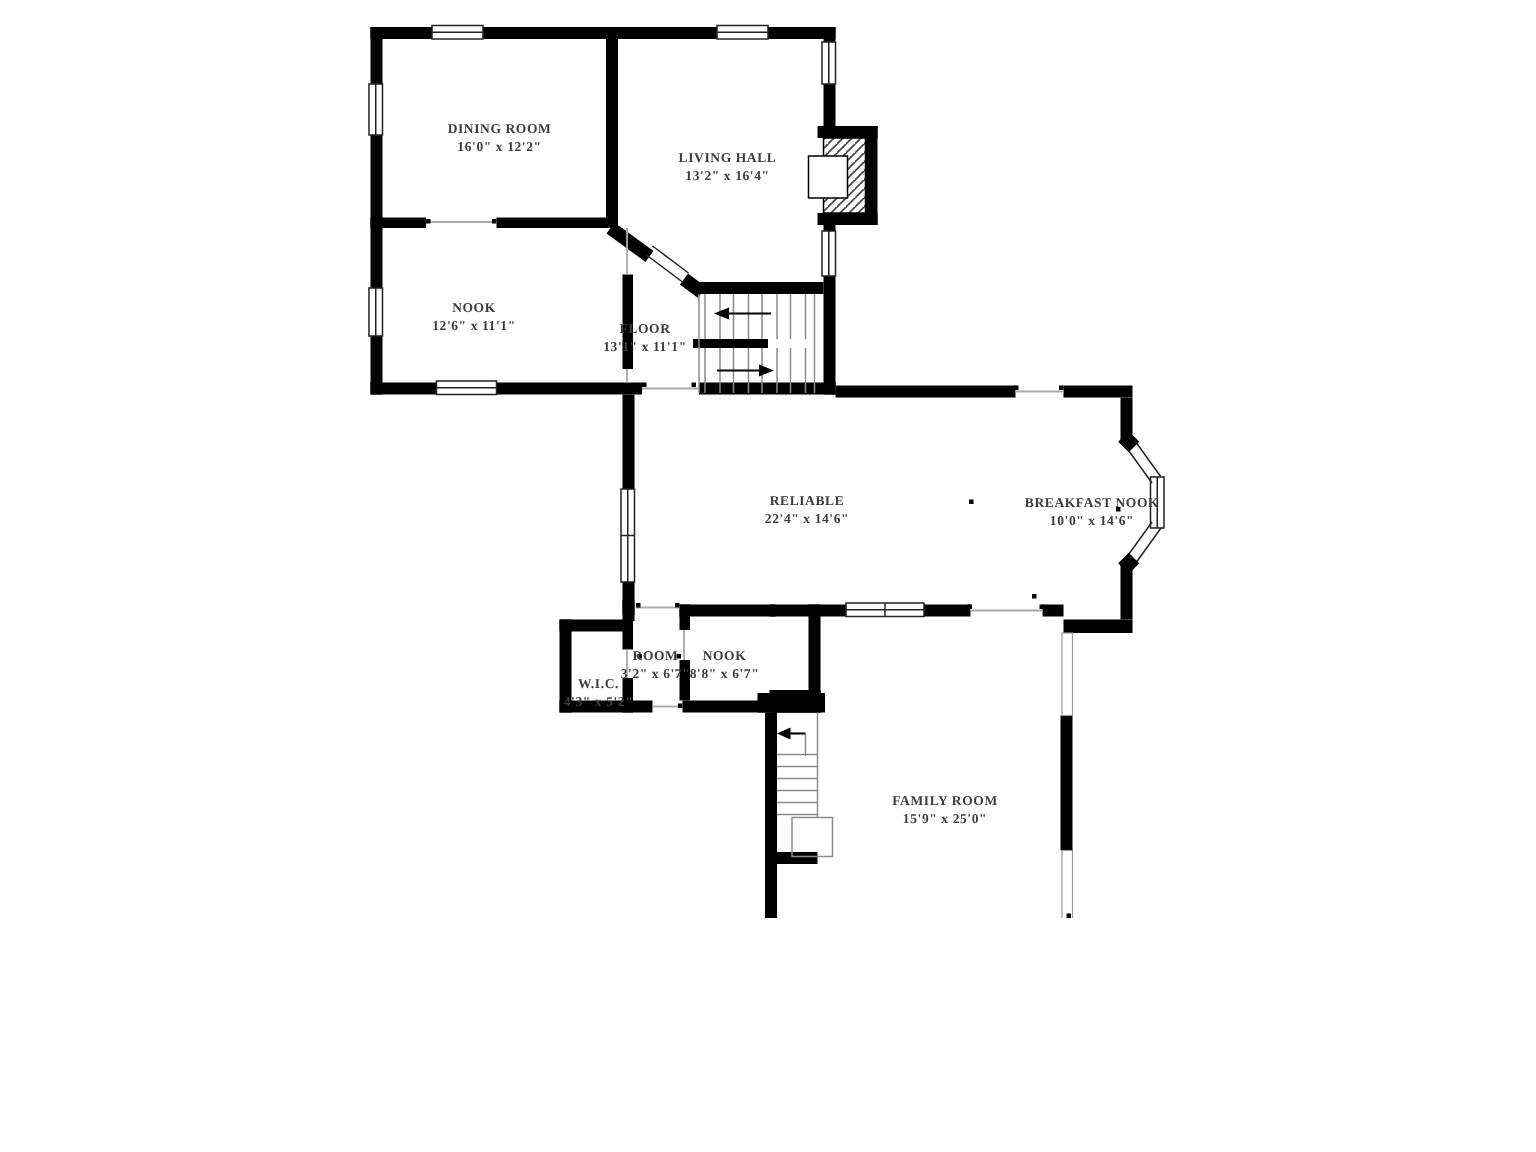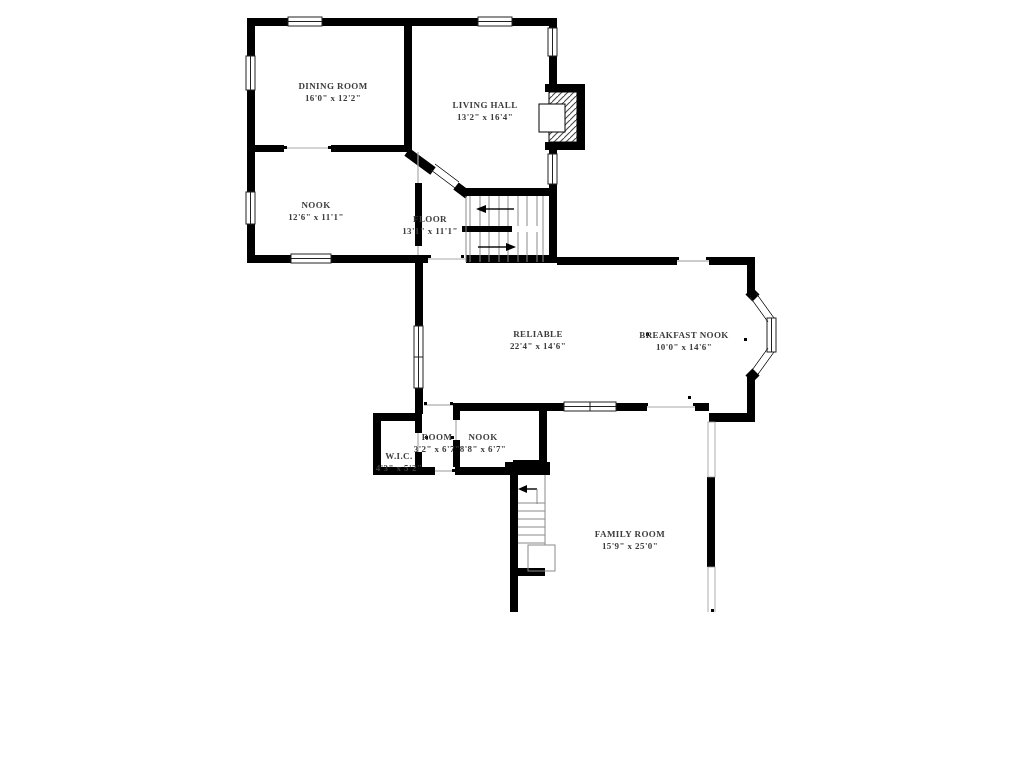--- a/index.html
+++ b/index.html
@@ -231,21 +231,21 @@
     <span class="rdims">12'6" x 11'1"</span>
   </div>
   <div class="label" style="left:430px;top:225px">
     <span class="rname">FLOOR</span>
     <span class="rdims">13'1" x 11'1"</span>
   </div>
   <div class="label" style="left:538px;top:340px">
     <span class="rname">RELIABLE</span>
     <span class="rdims">22'4" x 14'6"</span>
   </div>
-  <div class="label" style="left:684px;top:341px">
+  <div class="label" style="left:728px;top:341px">
     <span class="rname">BREAKFAST NOOK</span>
     <span class="rdims">10'0" x 14'6"</span>
   </div>
   <div class="label" style="left:399px;top:462px">
     <span class="rname">W.I.C.</span>
     <span class="rdims">4'3" x 5'2"</span>
   </div>
   <div class="label" style="left:437px;top:443px">
     <span class="rname">ROOM</span>
     <span class="rdims">3'2" x 6'7"</span>

